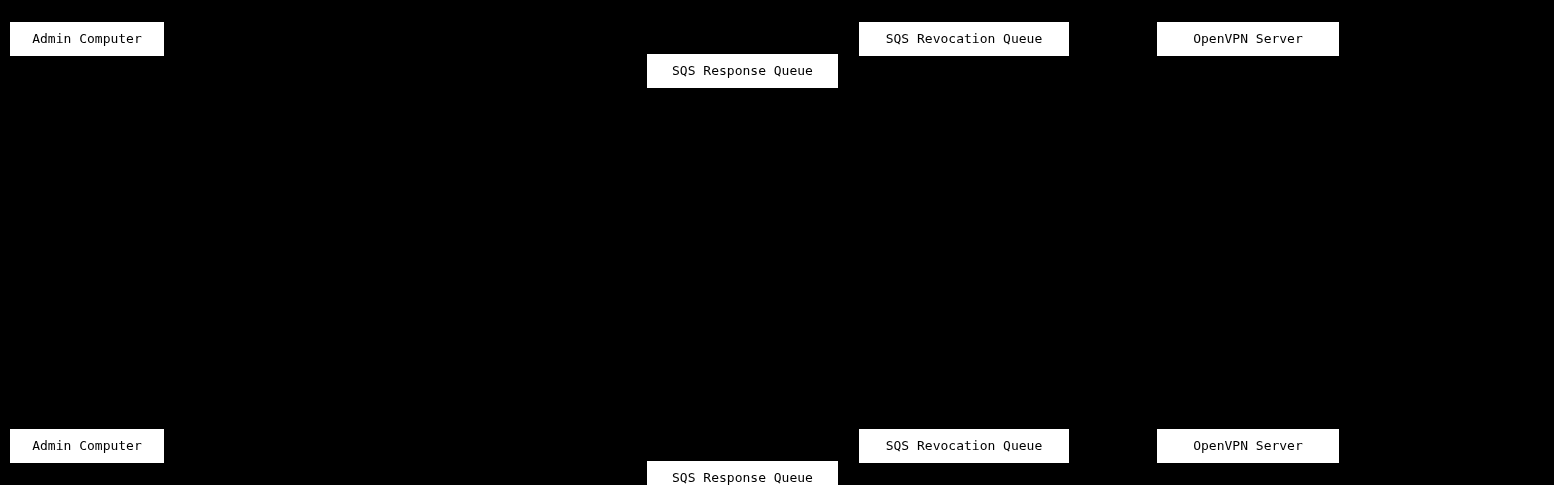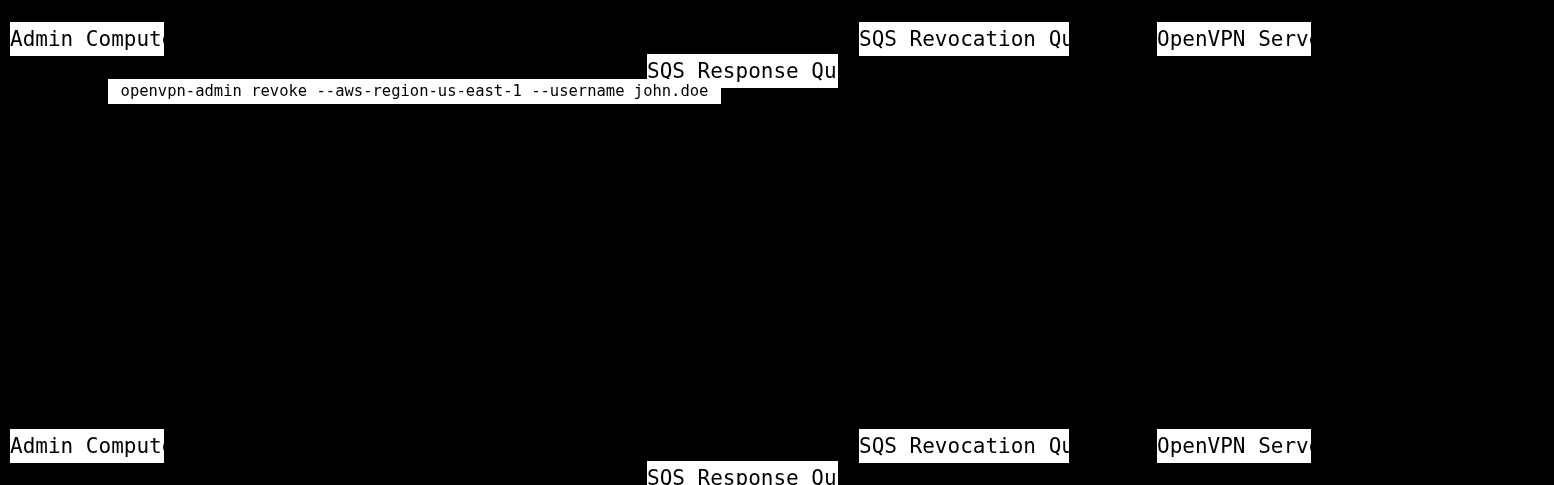--- a/index.html
+++ b/index.html
@@ -14,31 +14,31 @@
     background: #000000;
     overflow: hidden;
     font-family: "DejaVu Sans Mono", "Liberation Mono", monospace;
   }
   .actor-box {
     position: absolute;
     height: 34px;
     line-height: 34px;
     background: #ffffff;
     color: #000000;
-    font-size: 21px;
+    font-size: 13px;
     text-align: center;
     white-space: nowrap;
     box-sizing: border-box;
   }
   .row-top    { top: 22px; }
   .row-bottom { top: 429px; }
   .pos-admin      { left: 10px;   width: 154px; }
   .pos-response   { left: 647px;  width: 191px; margin-top: 32px; }
   .pos-revocation { left: 859px;  width: 210px; }
-  .pos-openvpn    { left: 1157px; width: 154px; }
+  .pos-openvpn    { left: 1157px; width: 182px; }
   .message-label {
     position: absolute;
     left: 108px;
     top: 79px;
     width: 613px;
     height: 25px;
     line-height: 25px;
     background: #ffffff;
     color: #000000;
     font-size: 15.5px;
@@ -50,20 +50,19 @@
 </head>
 <body>
 
 <div id="canvas">
 
   <div class="actor-box row-top pos-admin">Admin Computer</div>
   <div class="actor-box row-top pos-response">SQS Response Queue</div>
   <div class="actor-box row-top pos-revocation">SQS Revocation Queue</div>
   <div class="actor-box row-top pos-openvpn">OpenVPN Server</div>
 
-  <div class="message-label">openvpn-admin revoke --aws-region-us-east-1 --username john.doe</div>
 
   <div class="actor-box row-bottom pos-admin">Admin Computer</div>
   <div class="actor-box row-bottom pos-response">SQS Response Queue</div>
   <div class="actor-box row-bottom pos-revocation">SQS Revocation Queue</div>
   <div class="actor-box row-bottom pos-openvpn">OpenVPN Server</div>
 
 </div>
 
 </body></html>

